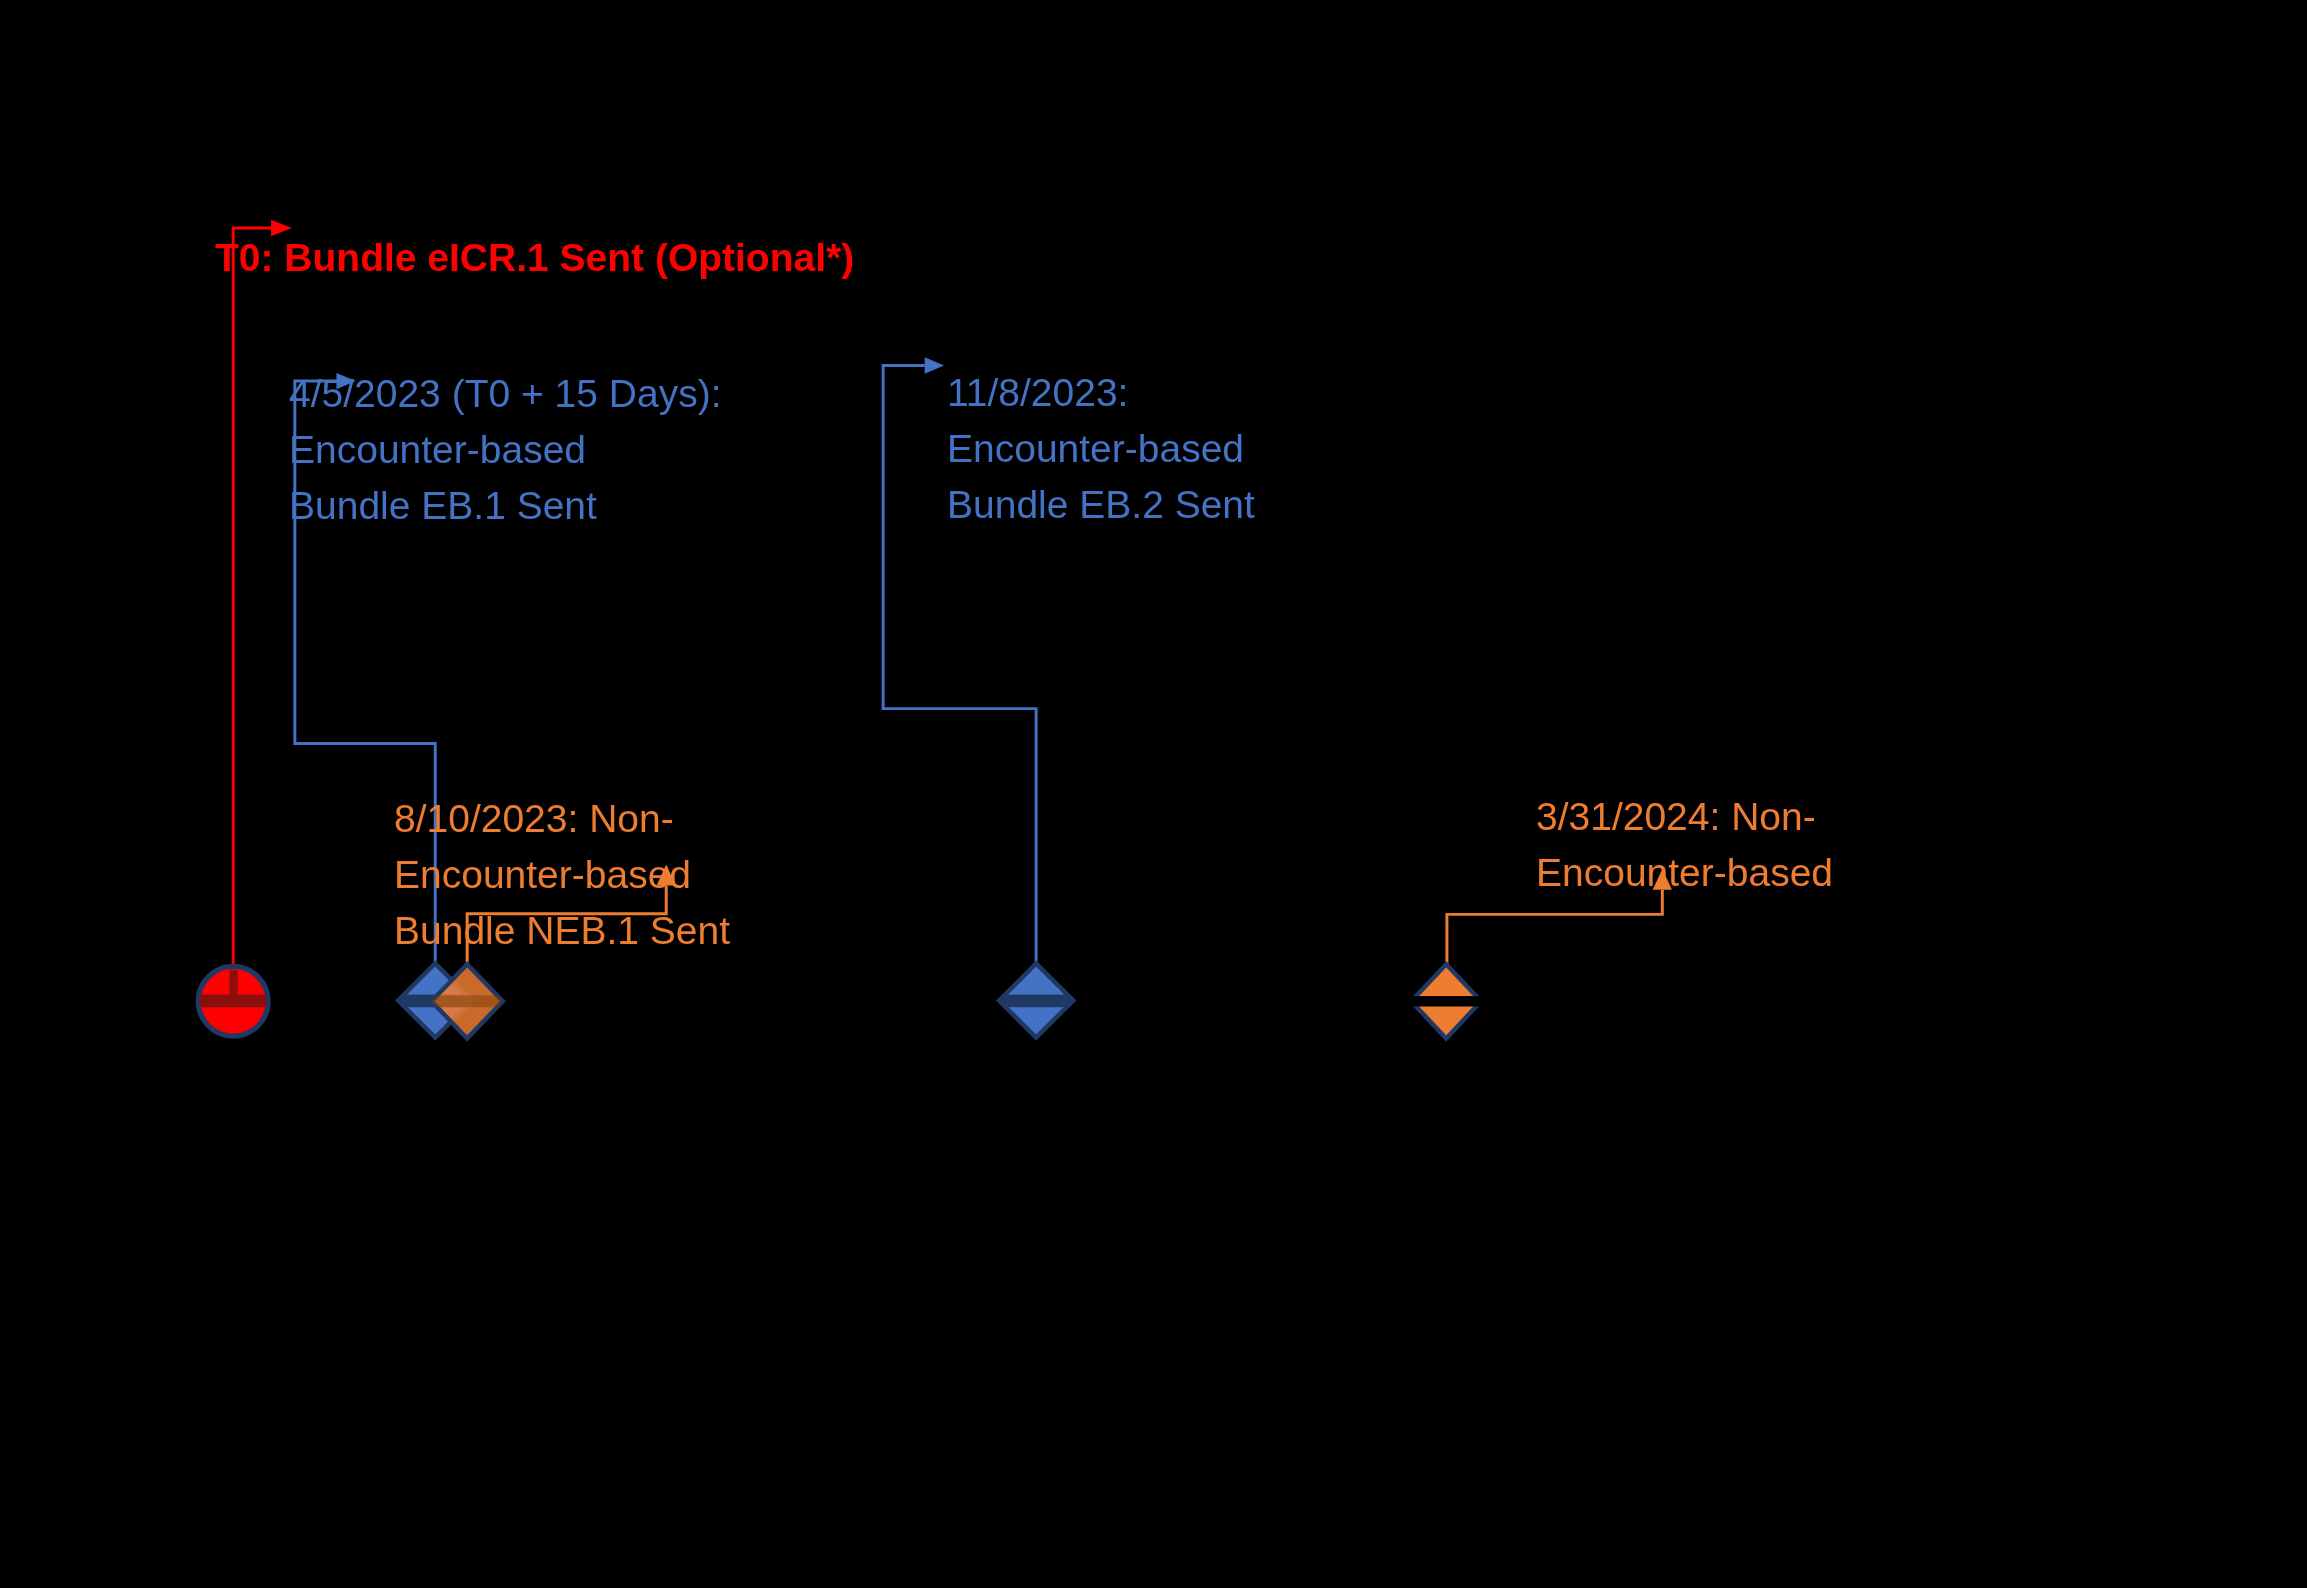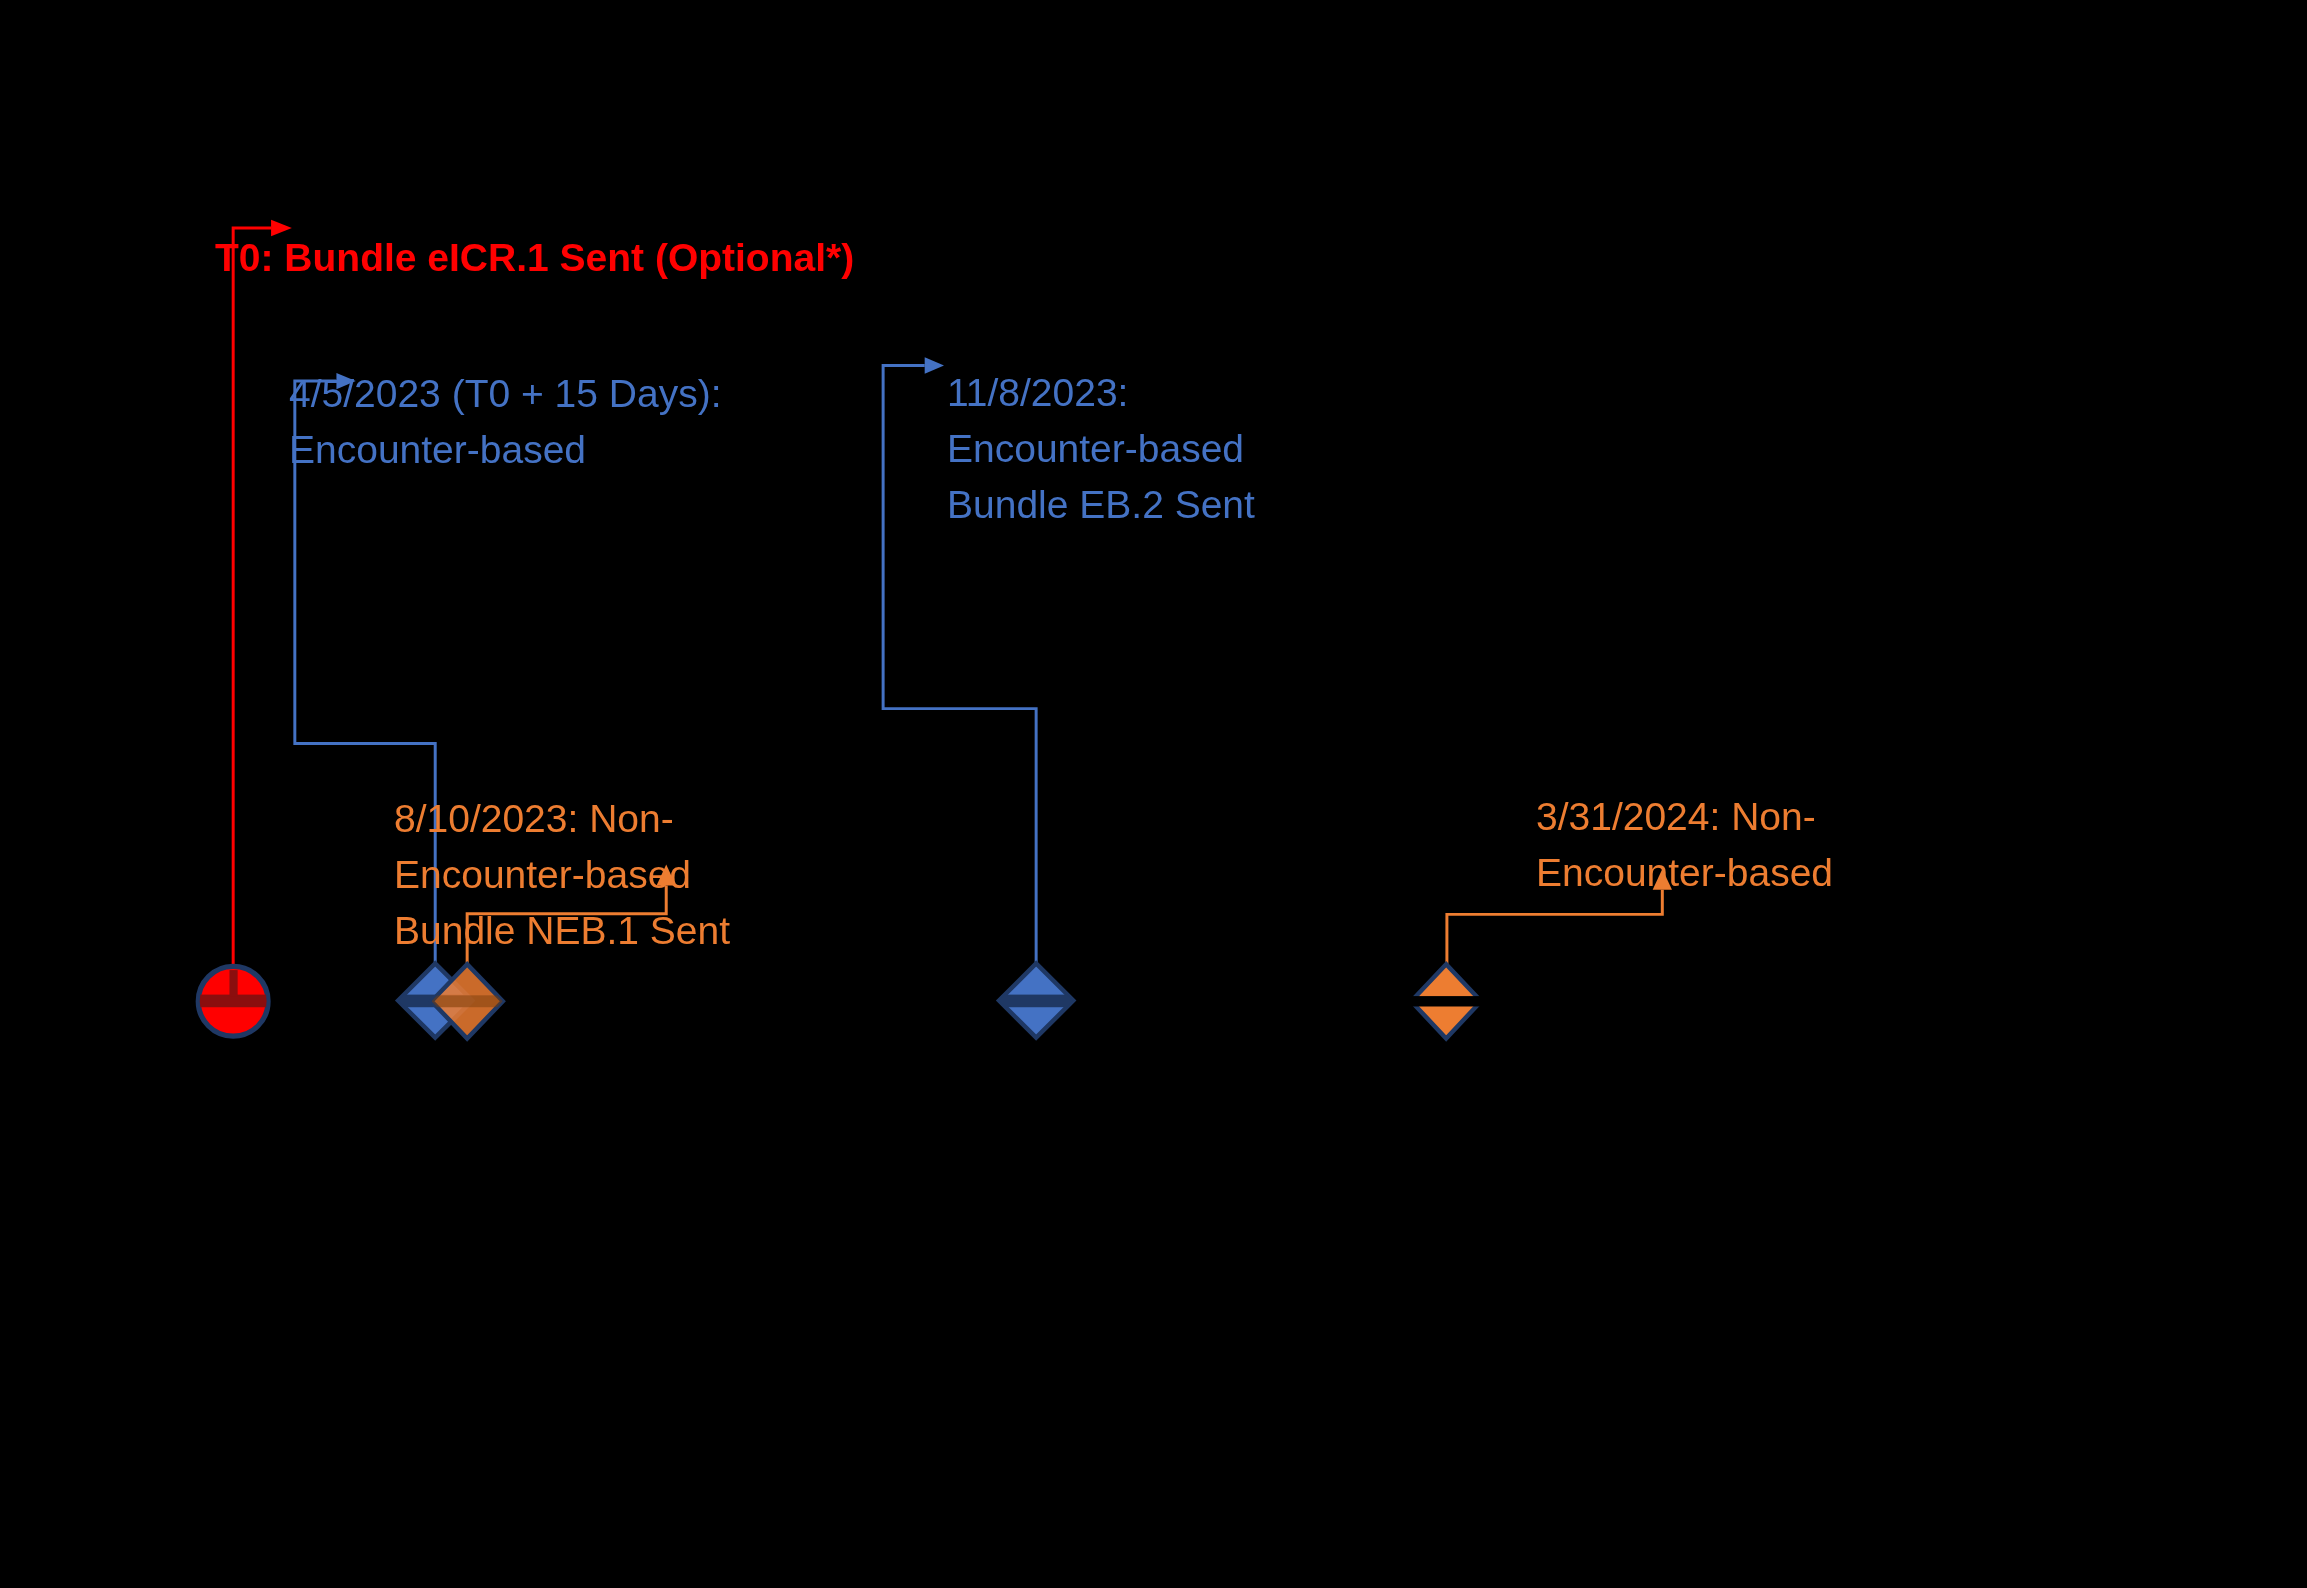--- a/index.html
+++ b/index.html
@@ -125,20 +125,21 @@
     </g>
   </svg>
 
   <div class="note red t0">
     <span>T0: Bundle eICR.1 Sent (Optional*)</span>
   </div>
 
   <div class="note blue eb1">
     <span>4/5/2023 (T0 + 15 Days):</span>
     <span>Encounter-based</span>
+    <span>Bundle EB.1 Sent</span>
   </div>
 
   <div class="note blue eb2">
     <span>11/8/2023:</span>
     <span>Encounter-based</span>
     <span>Bundle EB.2 Sent</span>
   </div>
 
   <div class="note orange neb1">
     <span>8/10/2023: Non-</span>

